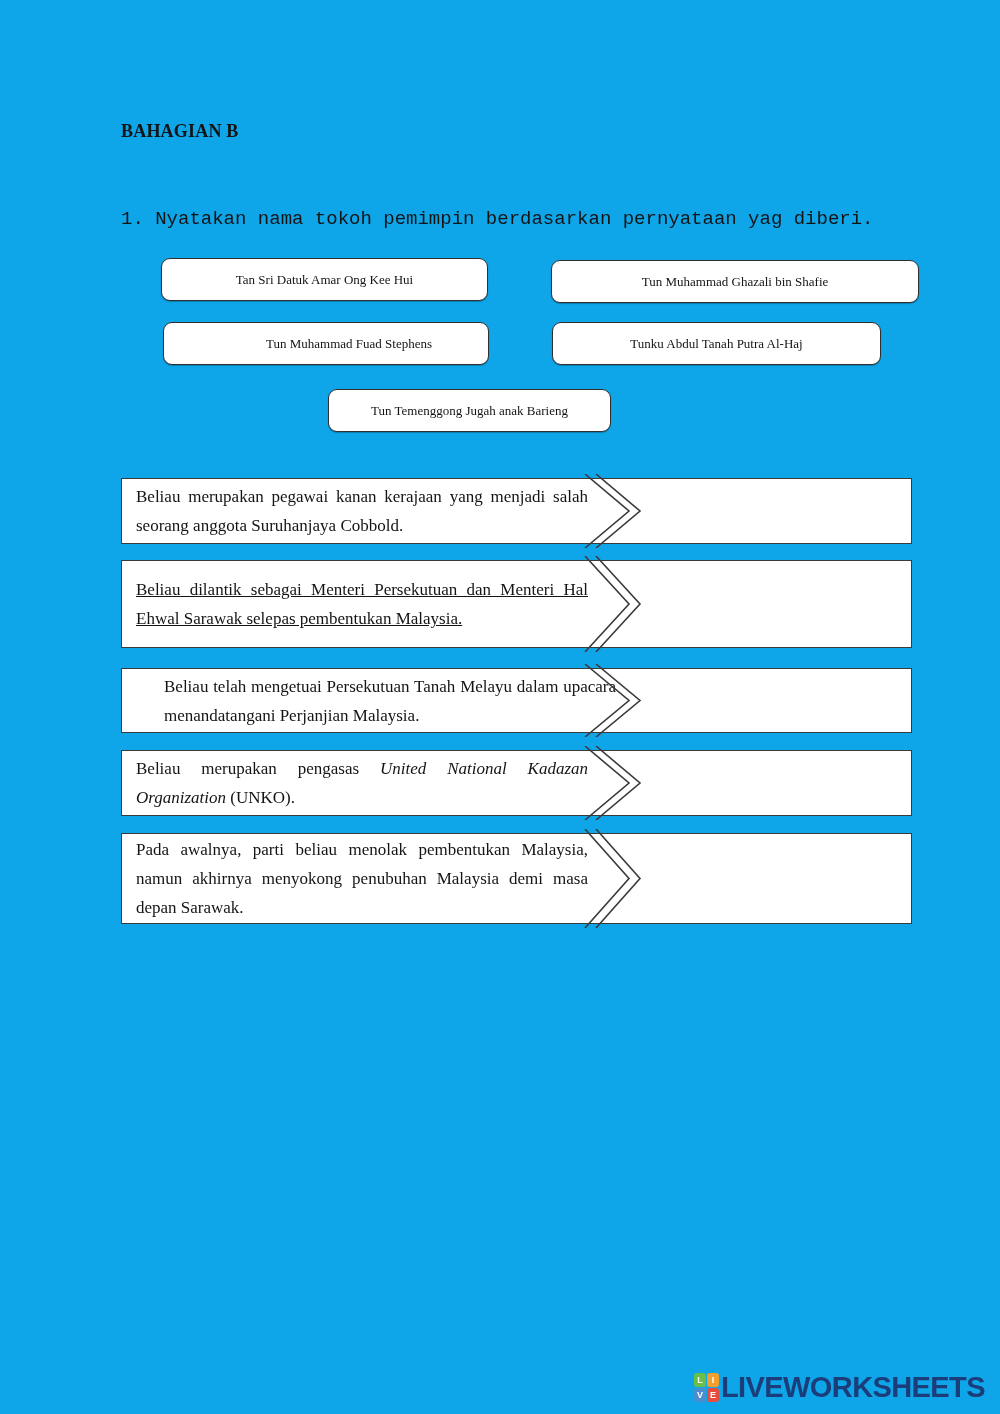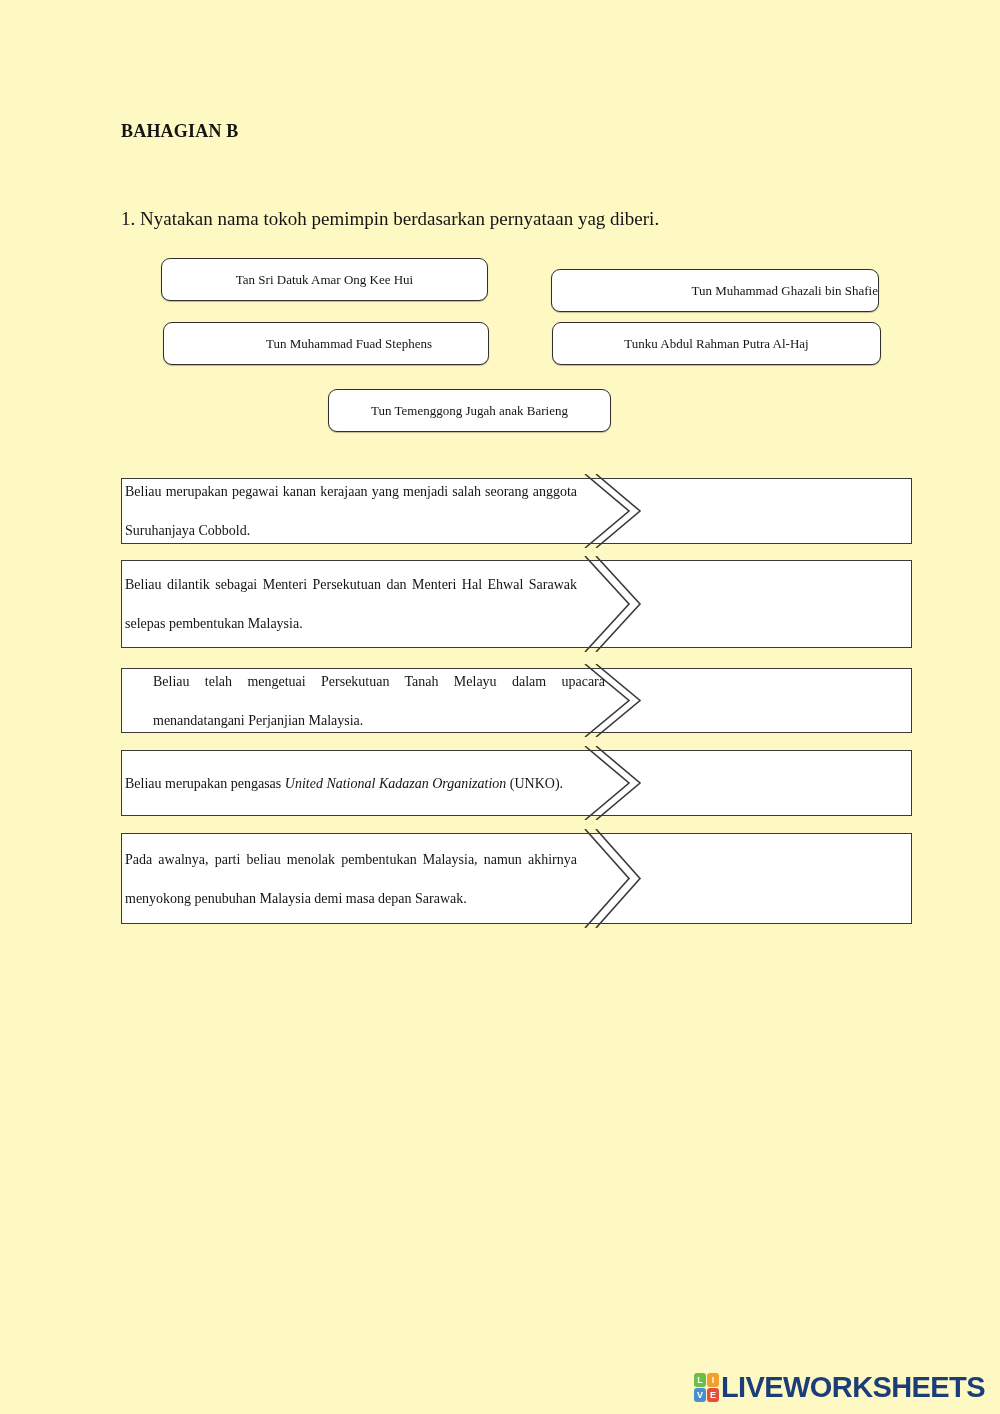--- a/index.html
+++ b/index.html
@@ -1,49 +1,49 @@
 <!DOCTYPE html>
 <html><head>
 <meta charset="utf-8">
 <style>
   html,body{margin:0;padding:0;background:#ffffff;}
   .page{
-    position:relative;width:1000px;height:1414px;background:#fef9c3;
+    position:relative;width:1000px;height:1414px;background:#0ea5e9;
     font-family:"Liberation Serif",serif;color:#141414;overflow:hidden;
   }
   .title{position:absolute;left:121px;top:121px;font-size:18px;font-weight:bold;letter-spacing:.2px;}
-  .question{position:absolute;left:121px;top:208px;font-size:19px;}
+  .question{position:absolute;left:121px;top:208px;font-size:19px;font-family:Liberation Mono, monospace;}
 
   
   .name-box{
     position:absolute;height:43px;background:#fff;
     border:1.6px solid #2f2f2f;border-radius:9px;
     box-shadow:0 1px 1px rgba(0,0,0,.25);
     display:flex;align-items:center;justify-content:center;
     font-size:13px;box-sizing:border-box;
   }
   .nb0{left:161px;top:258px;width:327px;}
-  .nb1{left:551px;top:269px;width:328px;justify-content:flex-end;}
+  .nb1{left:551px;top:260px;width:368px;}
   .nb2{left:163px;top:322px;width:326px;padding-left:46px;}
   .nb3{left:552px;top:322px;width:329px;}
   .nb4{left:328px;top:389px;width:283px;}
 
   
   .srow{
     position:absolute;left:121px;width:791px;background:#fff;
     border:1.6px solid #3a3a3a;box-sizing:border-box;
     display:flex;align-items:center;
   }
   .sr0{top:478px;height:66px;}
-  .sr1{top:560px;height:88px;}
+  .sr1{top:560px;height:88px;text-decoration:underline;}
   .sr2{top:668px;height:65px;padding-left:28px;}
   .sr3{top:750px;height:66px;}
   .sr4{top:833px;height:91px;}
   .stext{
-    margin-left:3px;width:452px;font-size:14px;line-height:39px;
+    margin-left:14px;width:452px;font-size:17px;line-height:29px;
     text-align:justify;text-justify:inter-word;
   }
   .stext em{font-style:italic;}
   .chev{position:absolute;left:459px;top:-5px;width:74px;height:calc(100% + 10px);pointer-events:none;}
   .chev polyline{fill:none;stroke:#3a3a3a;stroke-width:1.6;vector-effect:non-scaling-stroke;}
   .answer-zone{position:absolute;left:533px;top:0;width:256px;height:100%;font-size:19.5px;}
 
   
   .lw-logo{position:absolute;left:694px;top:1371px;width:280px;height:34px;}
   .lw-grid{
@@ -72,21 +72,21 @@
   <div class="name-box nb0">
     <span>Tan Sri Datuk Amar Ong Kee Hui</span>
   </div>
   <div class="name-box nb1">
     <span>Tun Muhammad Ghazali bin Shafie</span>
   </div>
   <div class="name-box nb2">
     <span>Tun Muhammad Fuad Stephens</span>
   </div>
   <div class="name-box nb3">
-    <span>Tunku Abdul Rahman Putra Al-Haj</span>
+    <span>Tunku Abdul Tanah Putra Al-Haj</span>
   </div>
   <div class="name-box nb4">
     <span>Tun Temenggong Jugah anak Barieng</span>
   </div>
 
   <div class="srow sr0">
     <div class="stext"><span>Beliau merupakan pegawai kanan kerajaan yang menjadi salah seorang anggota Suruhanjaya Cobbold.</span></div>
     <svg class="chev" viewBox="0 0 74 100" preserveAspectRatio="none">
       <polyline points="4,0 48,50 4,100"></polyline>
       <polyline points="15,0 59,50 15,100"></polyline>

